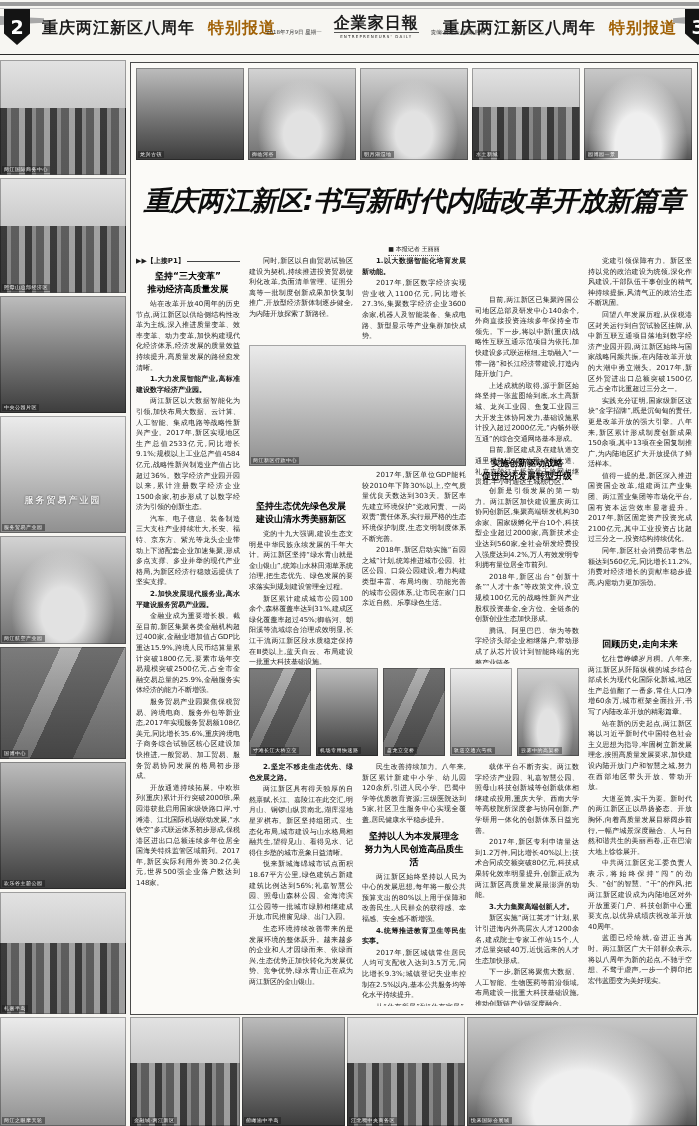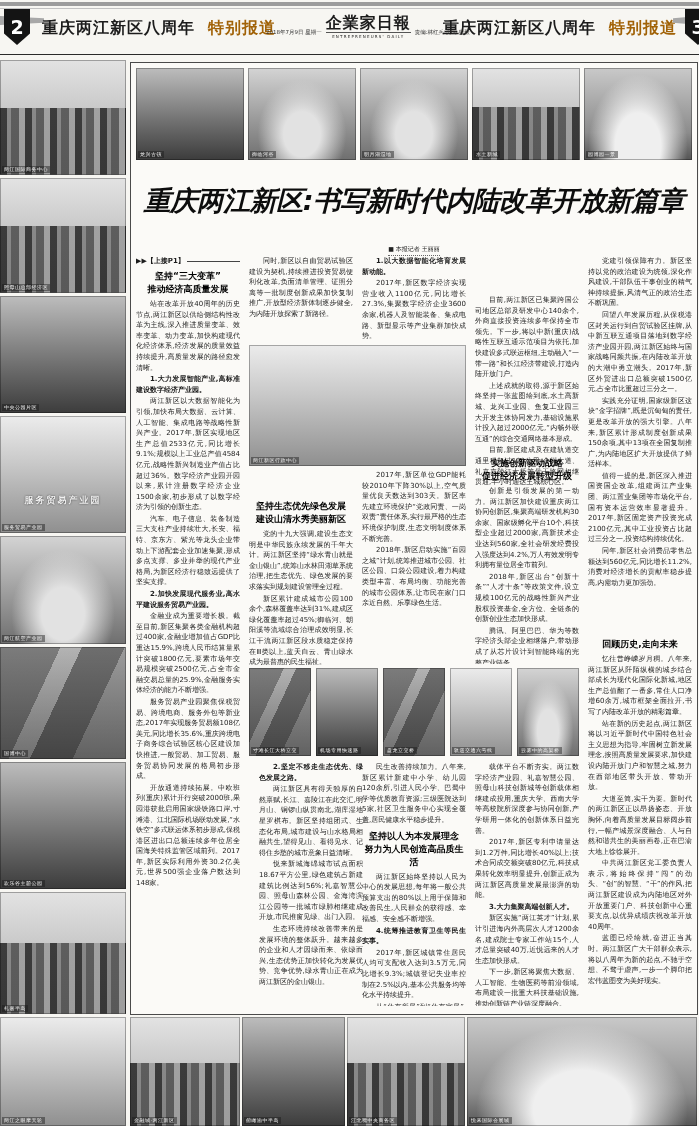--- a/index.html
+++ b/index.html
@@ -8,21 +8,21 @@
   
   .rule-a{position:absolute;top:2px;left:0;right:0;height:4px;background:#9c9c9c;}
   .rule-b{position:absolute;top:8px;left:0;right:0;height:1px;background:#c2c2c2;}
   .rule-c{position:absolute;top:54px;left:0;right:0;height:1px;background:#2a2a2a;}
   .ribbon{position:absolute;background:#a8a8a8;}
   .shield{position:absolute;width:26px;height:36px;background:#141414;color:#fff;display:flex;
           align-items:center;justify-content:center;font-size:19px;font-weight:bold;
           clip-path:polygon(0 0,100% 0,100% 68%,50% 100%,0 68%);z-index:3;}
   .sec-title{position:absolute;top:18px;font-size:16px;font-weight:900;letter-spacing:1px;white-space:nowrap;}
   .sec-title .light{color:#a16207;margin-left:13px;}
-  .mast-wrap{position:absolute;left:266px;top:14px;width:190px;display:flex;align-items:flex-end;gap:4px;z-index:2;}
+  .mast-wrap{position:absolute;left:266px;top:14px;width:190px;display:flex;align-items:flex-end;gap:12px;z-index:2;}
   .mast-date{font-size:5.5px;color:#333;white-space:nowrap;padding-bottom:3px;}
   .mast-center{text-align:center;flex:0 0 auto;}
   .mast-cn{font-family:"DejaVu Serif",serif;font-weight:bold;font-size:16px;letter-spacing:1px;line-height:17px;}
   .mast-en{font-size:4px;letter-spacing:1.2px;color:#222;border-top:1px solid #555;margin-top:1px;padding-top:1px;}
   .mast-credits{font-size:5.5px;color:#333;white-space:nowrap;padding-bottom:3px;}
   
   .photo{position:absolute;background:#c9c9c9;box-shadow:inset 0 0 0 1px rgba(0,0,0,.3);overflow:hidden;}
   .ph-sky{background:linear-gradient(180deg,#ececec 0%,#c9c9c9 40%,#8f8f8f 100%);}
   .ph-city{background:
       repeating-linear-gradient(90deg,rgba(35,35,35,.85) 0 7px,rgba(125,125,125,.85) 7px 11px,rgba(75,75,75,.85) 11px 19px,rgba(155,155,155,.85) 19px 25px),
@@ -165,24 +165,24 @@
   <div class="photo ph-sky" style="left:249px;top:345px;width:217px;height:121px;">
     <span class="cap">两江新区行政中心</span>
   </div>
 
   <div class="colblock" style="left:249px;top:496px;width:104px;height:194px;">
     <div class="subhead">
       <div>坚持生态优先绿色发展</div>
       <div>建设山清水秀美丽新区</div>
     </div>
     <p class="p">党的十九大强调,建设生态文明是中华民族永续发展的千年大计。两江新区坚持“绿水青山就是金山银山”,统筹山水林田湖草系统治理,把生态优先、绿色发展的要求落实到规划建设管理全过程。</p>
-    <p class="p">新区累计建成城市公园100余个,森林覆盖率达到31%,建成区绿化覆盖率超过45%;御临河、朝阳溪等流域综合治理成效明显,长江干流两江新区段水质稳定保持在Ⅲ类以上,蓝天白云、青山绿水成为最普惠的民生福祉。</p>
-  </div>
-
-  <div class="colblock" style="left:259px;top:762px;width:104px;height:244px;">
+    <p class="p">新区累计建成城市公园100余个,森林覆盖率达到31%,建成区绿化覆盖率超过45%;御临河、朝阳溪等流域综合治理成效明显,长江干流两江新区段水质稳定保持在Ⅲ类以上,蓝天白云、布局建设一批重大科技基础设施。</p>
+  </div>
+
+  <div class="colblock" style="left:249px;top:762px;width:104px;height:244px;">
     <p class="p bold">2.坚定不移走生态优先、绿色发展之路。</p>
     <p class="p">两江新区具有得天独厚的自然禀赋,长江、嘉陵江在此交汇,明月山、铜锣山纵贯南北,湖库湿地星罗棋布。新区坚持组团式、生态化布局,城市建设与山水格局相融共生,望得见山、看得见水、记得住乡愁的城市意象日益清晰。</p>
     <p class="p">悦来新城海绵城市试点面积18.67平方公里,绿色建筑占新建建筑比例达到56%;礼嘉智慧公园、照母山森林公园、金海湾滨江公园等一批城市绿肺相继建成开放,市民推窗见绿、出门入园。</p>
     <p class="p">生态环境持续改善带来的是发展环境的整体跃升。越来越多的企业和人才因绿而来、依绿而兴,生态优势正加快转化为发展优势、竞争优势,绿水青山正在成为两江新区的金山银山。</p>
   </div>
 
   <div class="colblock" style="left:362px;top:256px;width:104px;height:86px;">
     <p class="p bold">1.以大数据智能化培育发展新动能。</p>
     <p class="p">2017年,新区数字经济实现营业收入1100亿元,同比增长27.3%,集聚数字经济企业3600余家,机器人及智能装备、集成电路、新型显示等产业集群加快成势。</p>
   </div>

